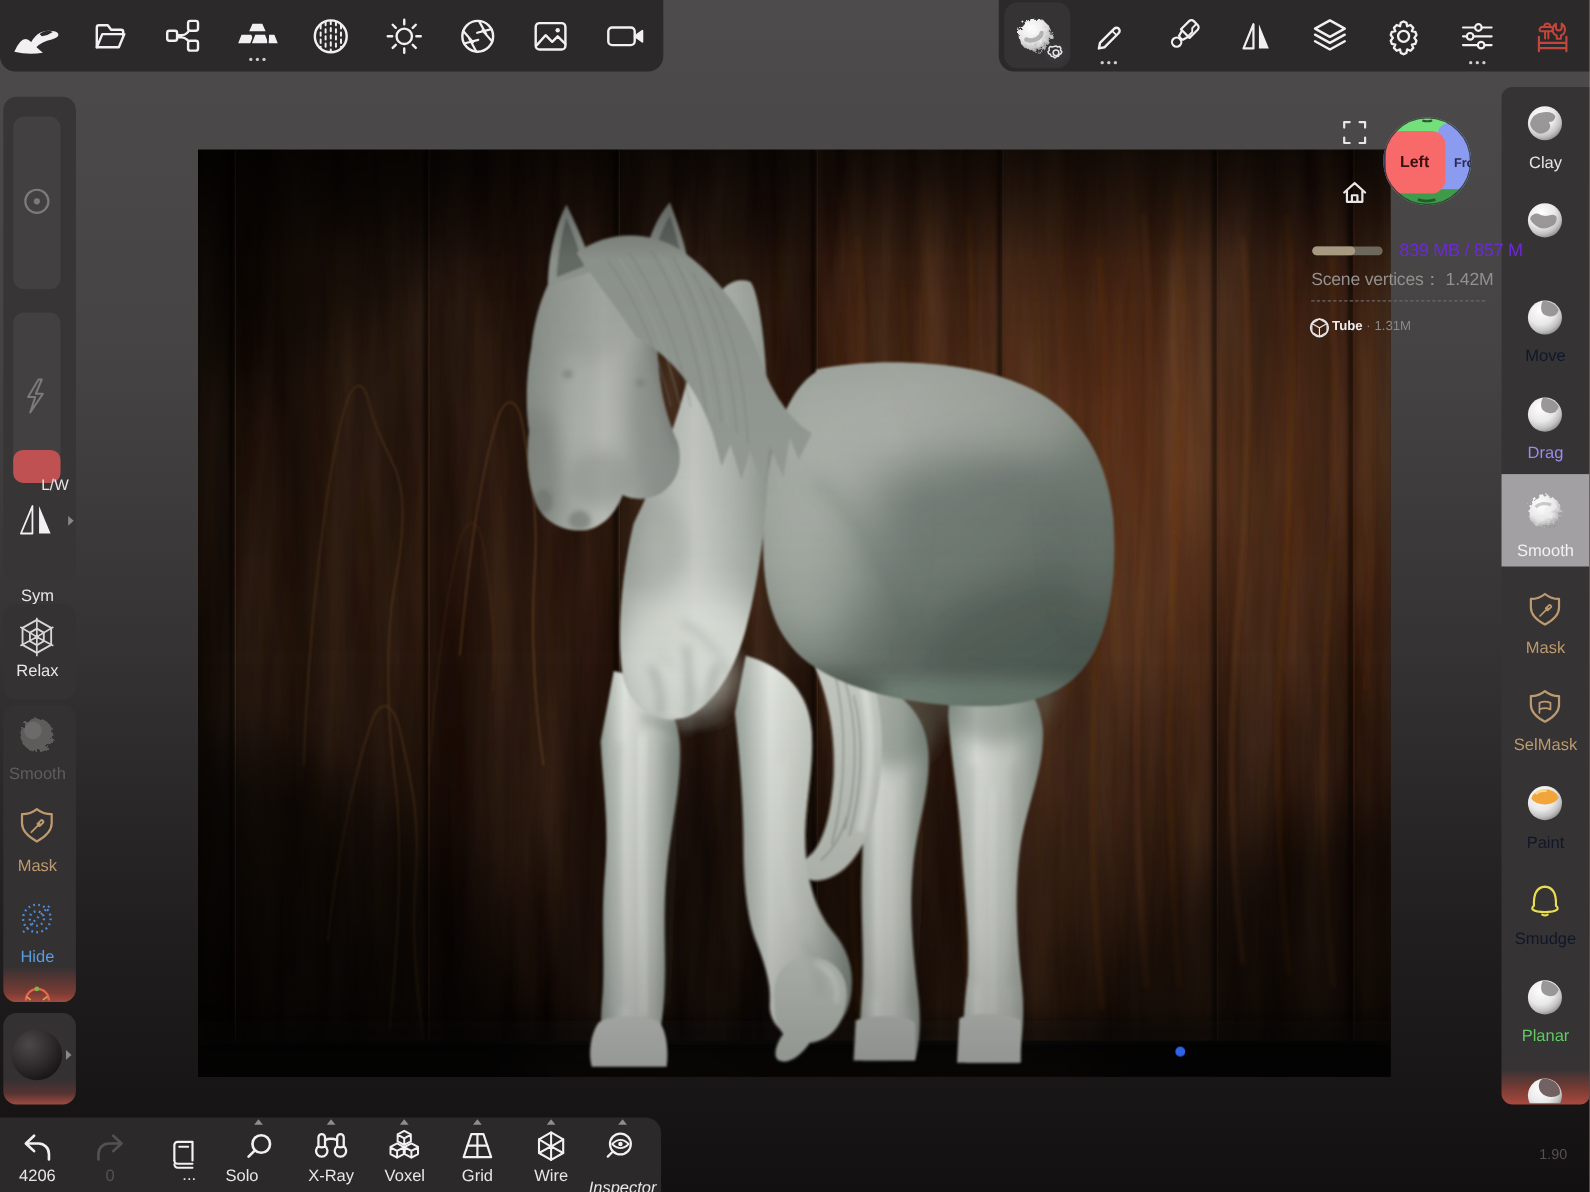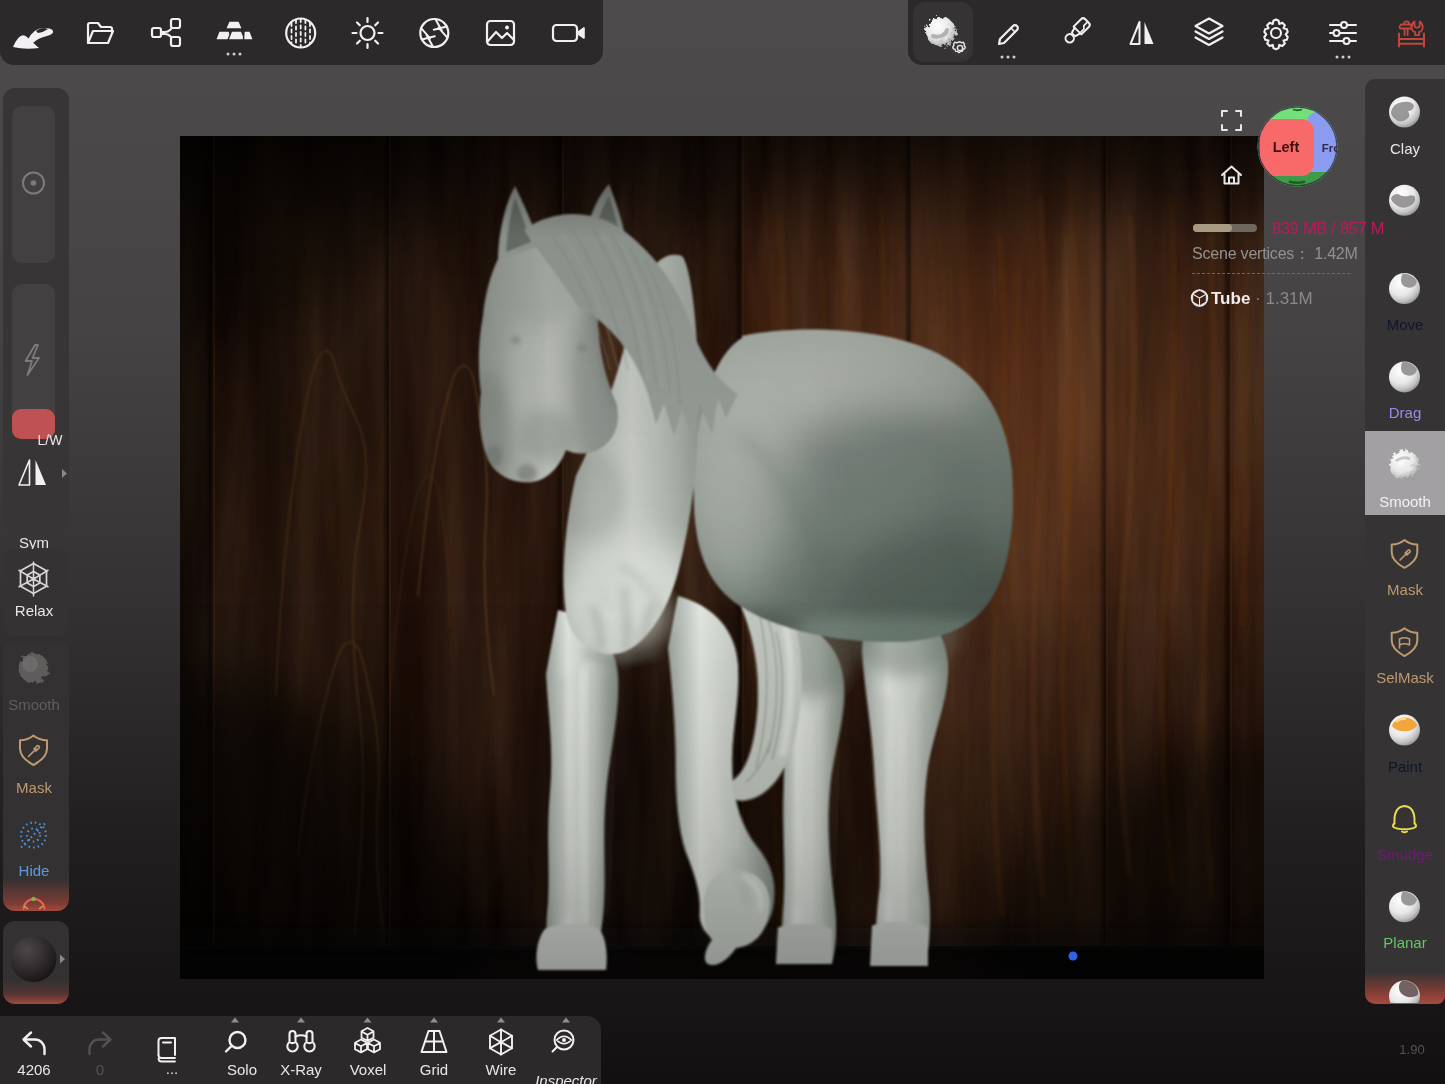--- a/index.html
+++ b/index.html
@@ -307,45 +307,45 @@
 <div class="lbl" style="left:34px;top:704px;color:#605d5e;">Smooth</div>
 <div class="lbl" style="left:34px;top:787px;color:#bd9a6f;">Mask</div>
 <div class="lbl" style="left:34px;top:870px;color:#5b9ce0;">Hide</div>
 
 <div class="abs" style="left:3px;top:921px;width:66px;height:83px;border-radius:12px;background:linear-gradient(180deg,#343132 0%,#343132 72%,#553432 88%,#a04a40 100%);"></div>
 
 <div class="bar" style="left:0;top:1016px;width:601px;height:68px;border-radius:0 14px 0 0;"></div>
 <div class="lbl" style="left:34px;top:1069px;">4206</div>
 <div class="lbl" style="left:100px;top:1069px;color:#545152;">0</div>
 <div class="lbl" style="left:172px;top:1068px;">...</div>
-<div class="lbl" style="left:242px;top:1069px;">Solo</div>
+<div class="lbl" style="left:220px;top:1069px;">Solo</div>
 <div class="lbl" style="left:301px;top:1069px;">X-Ray</div>
 <div class="lbl" style="left:368px;top:1069px;">Voxel</div>
 <div class="lbl" style="left:434px;top:1069px;">Grid</div>
 <div class="lbl" style="left:501px;top:1069px;">Wire</div>
 <div class="lbl" style="left:566px;top:1080px;font-style:italic;">Inspector</div>
 
 <div class="abs" style="left:1365px;top:79px;width:80px;height:925px;border-radius:10px 0 8px 10px;background:linear-gradient(180deg,#353334 0%,#353334 96.5%,#7a3c34 98.5%,#a84a40 100%);"></div>
 <div class="abs" style="left:1365px;top:431px;width:80px;height:84px;background:#a3a0a3;"></div>
 <div class="lbl" style="left:1405px;top:147.5px;">Clay</div>
 <div class="lbl" style="left:1473px;top:235.8px;">Brush</div>
 <div class="lbl" style="left:1405px;top:324.1px;color:#0f172a;">Move</div>
 <div class="lbl" style="left:1405px;top:412.4px;color:#9a8cec;">Drag</div>
 <div class="lbl" style="left:1405px;top:500.7px;color:#f2f0f2;">Smooth</div>
 <div class="lbl" style="left:1405px;top:589px;color:#bd9a6f;">Mask</div>
 <div class="lbl" style="left:1405px;top:677.3px;color:#bd9a6f;">SelMask</div>
 <div class="lbl" style="left:1405px;top:765.6px;color:#0f172a;">Paint</div>
-<div class="lbl" style="left:1405px;top:853.9px;color:#701a75;">Smudge</div>
+<div class="lbl" style="left:1405px;top:853.9px;color:#0f172a;">Smudge</div>
 <div class="lbl" style="left:1405px;top:942.2px;color:#62c862;">Planar</div>
 <div class="lbl" style="left:1412px;top:1049px;color:#55514f;font-size:13px;">1.90</div>
 
-<div class="abs" style="left:1272px;top:219px;color:#be185d;font-size:16.5px;letter-spacing:-0.3px;white-space:nowrap;">839 MB / 857 M</div>
+<div class="abs" style="left:1272px;top:219px;color:#6d28d9;font-size:16.5px;letter-spacing:-0.3px;white-space:nowrap;">839 MB / 857 M</div>
 <div class="abs" style="left:1192px;top:244px;color:#93918f;font-size:16px;letter-spacing:-0.2px;white-space:nowrap;">Scene vertices：&nbsp;1.42M</div>
 <div class="abs" style="left:1192px;top:273px;width:158px;border-top:1.5px dashed #6a6867;"></div>
-<div class="abs" style="left:1211px;top:289px;color:#8b8989;font-size:17px;white-space:nowrap;text-align:center;"><b style="color:#efedee;font-weight:600;">Tube</b> · 1.31M</div>
+<div class="abs" style="left:1211px;top:289px;color:#8b8989;font-size:12px;white-space:nowrap;text-align:center;"><b style="color:#efedee;font-weight:600;">Tube</b> · 1.31M</div>
 <div class="abs" style="left:1193px;top:224px;width:64px;height:8px;border-radius:4px;background:#6e675c;"></div>
 <div class="abs" style="left:1193px;top:224px;width:39px;height:8px;border-radius:4px;background:#a89a80;"></div>
 
 <svg class="abs" style="left:0;top:0;" width="1445" height="1084" viewBox="0 0 1445 1084" fill="none">
 <defs>
   <clipPath id="sbclip">
         <rect x="1365" y="960" width="80" height="43" rx="0"></rect>
       </clipPath>
   <filter id="crinkle" x="-30%" y="-30%" width="160%" height="160%">
     <feTurbulence type="fractalNoise" baseFrequency="0.25" numOctaves="3" seed="4" result="n"></feTurbulence>

